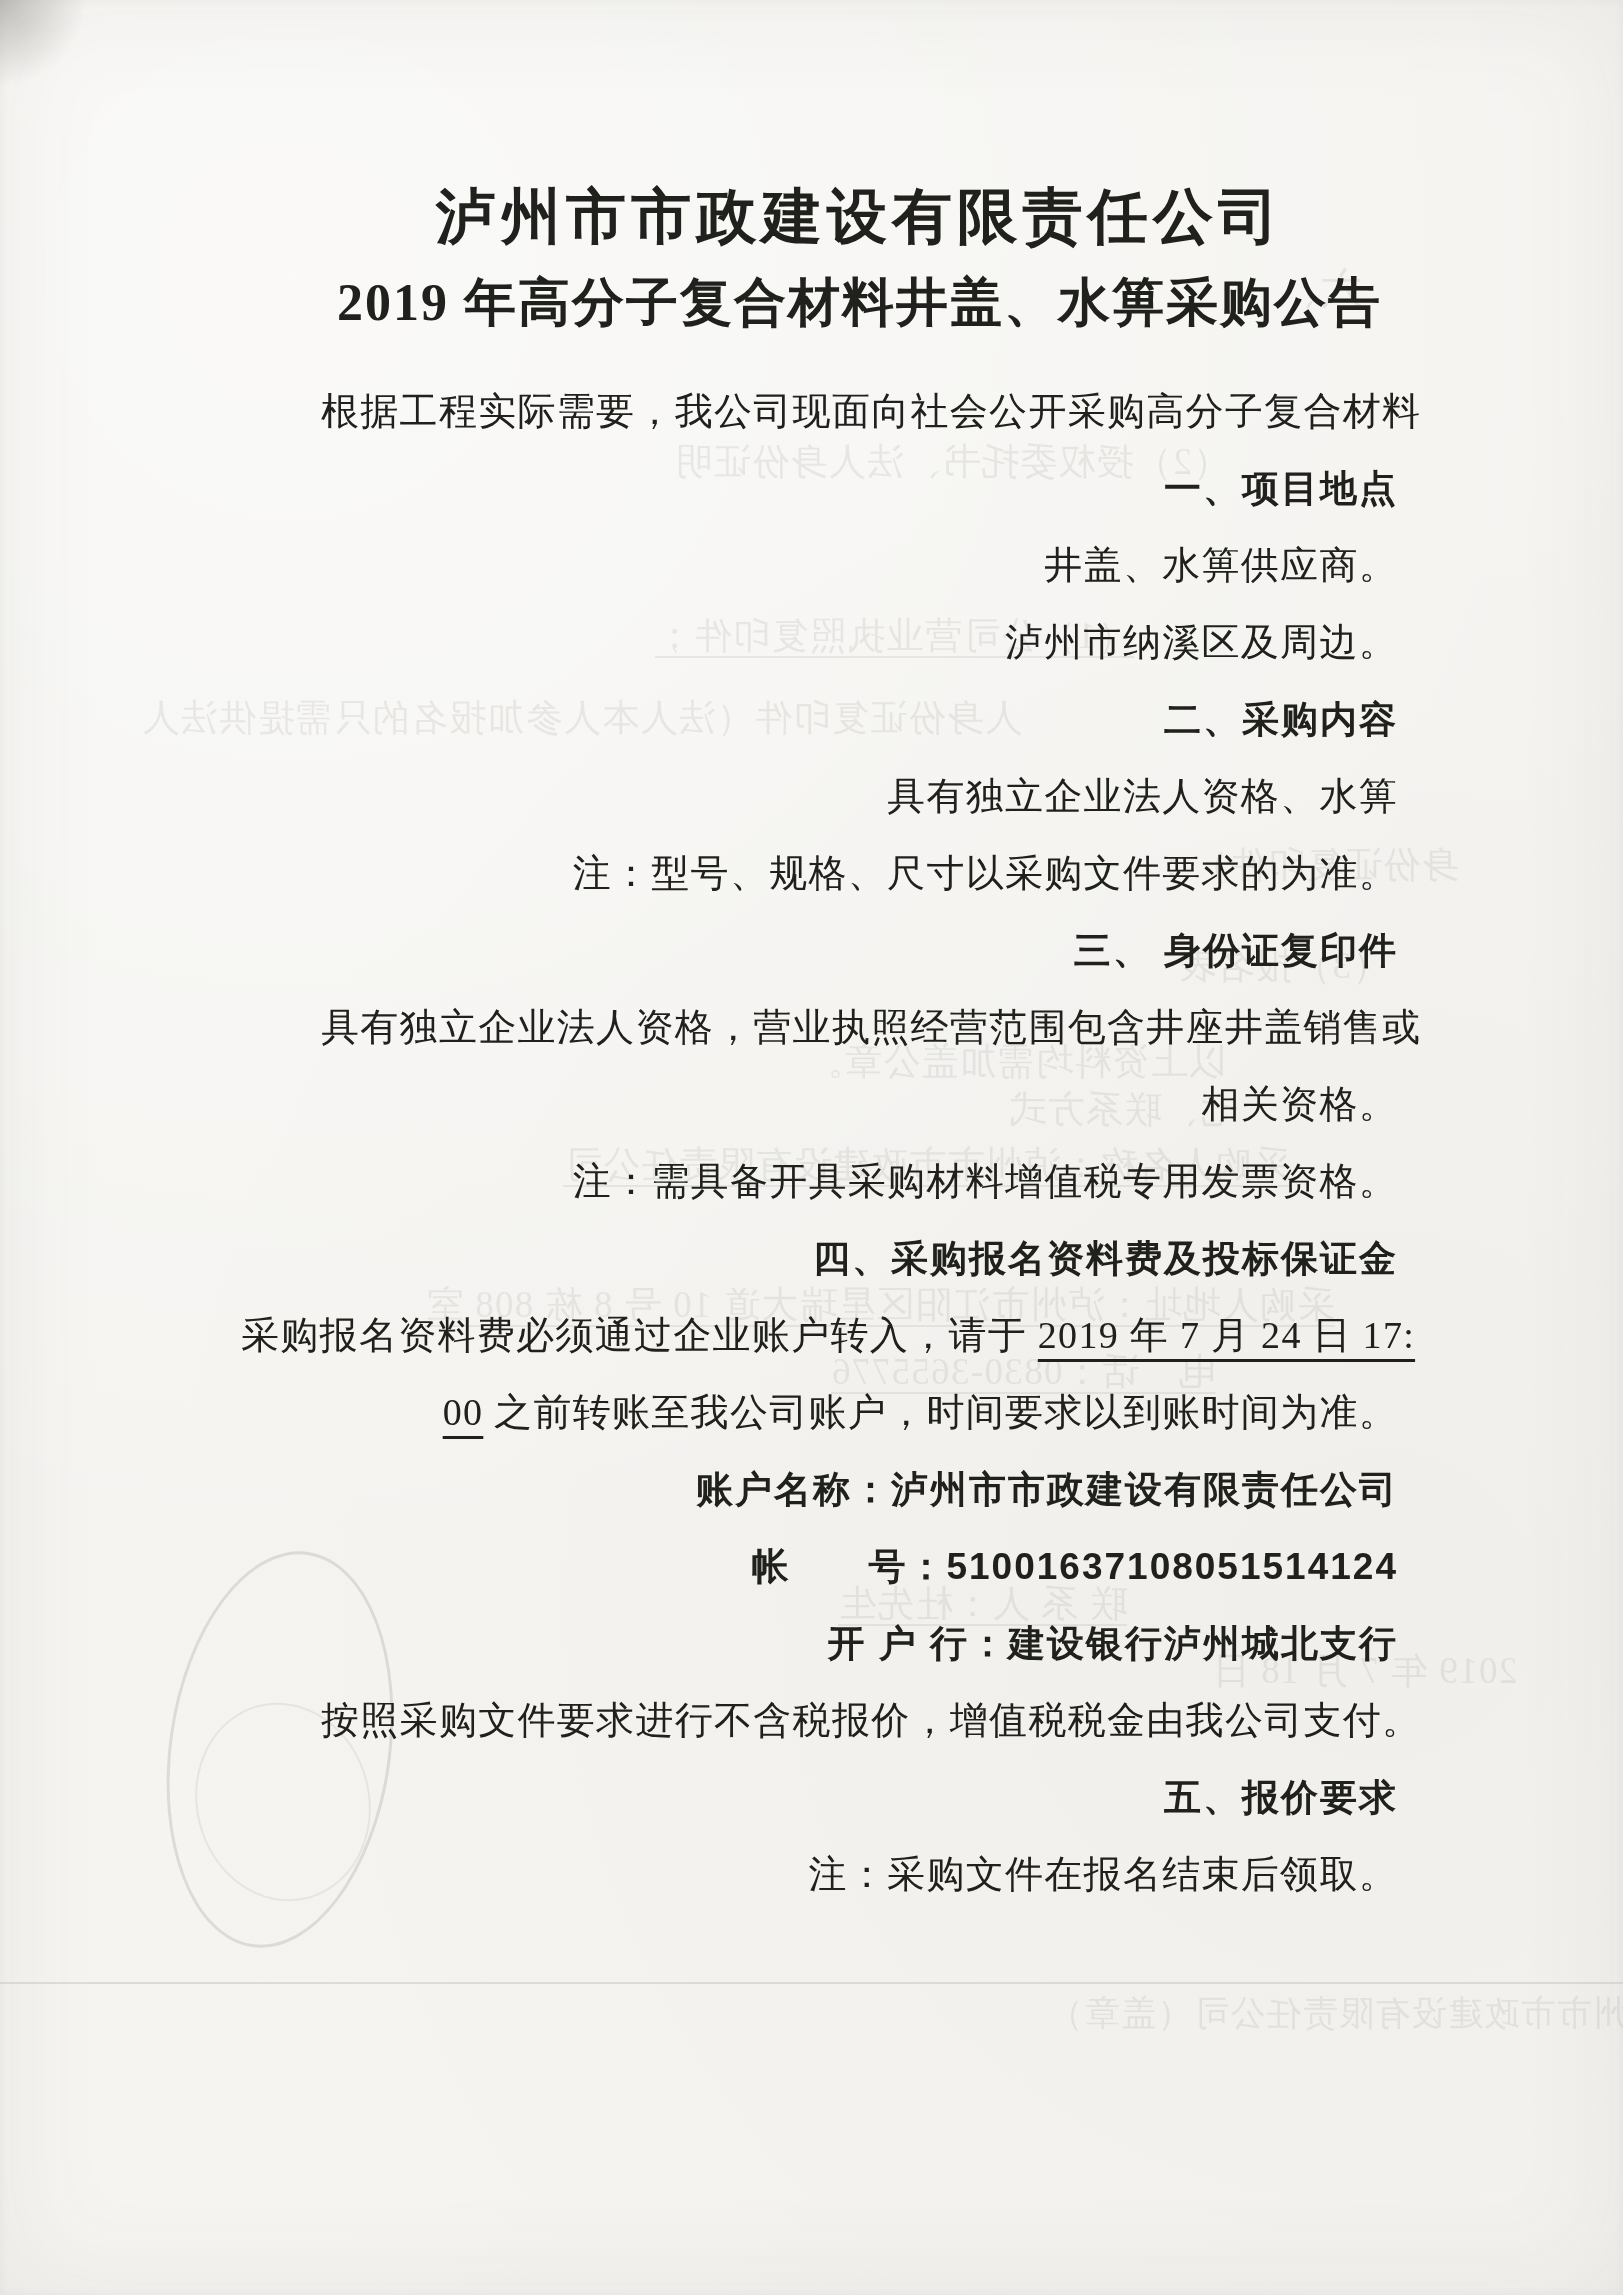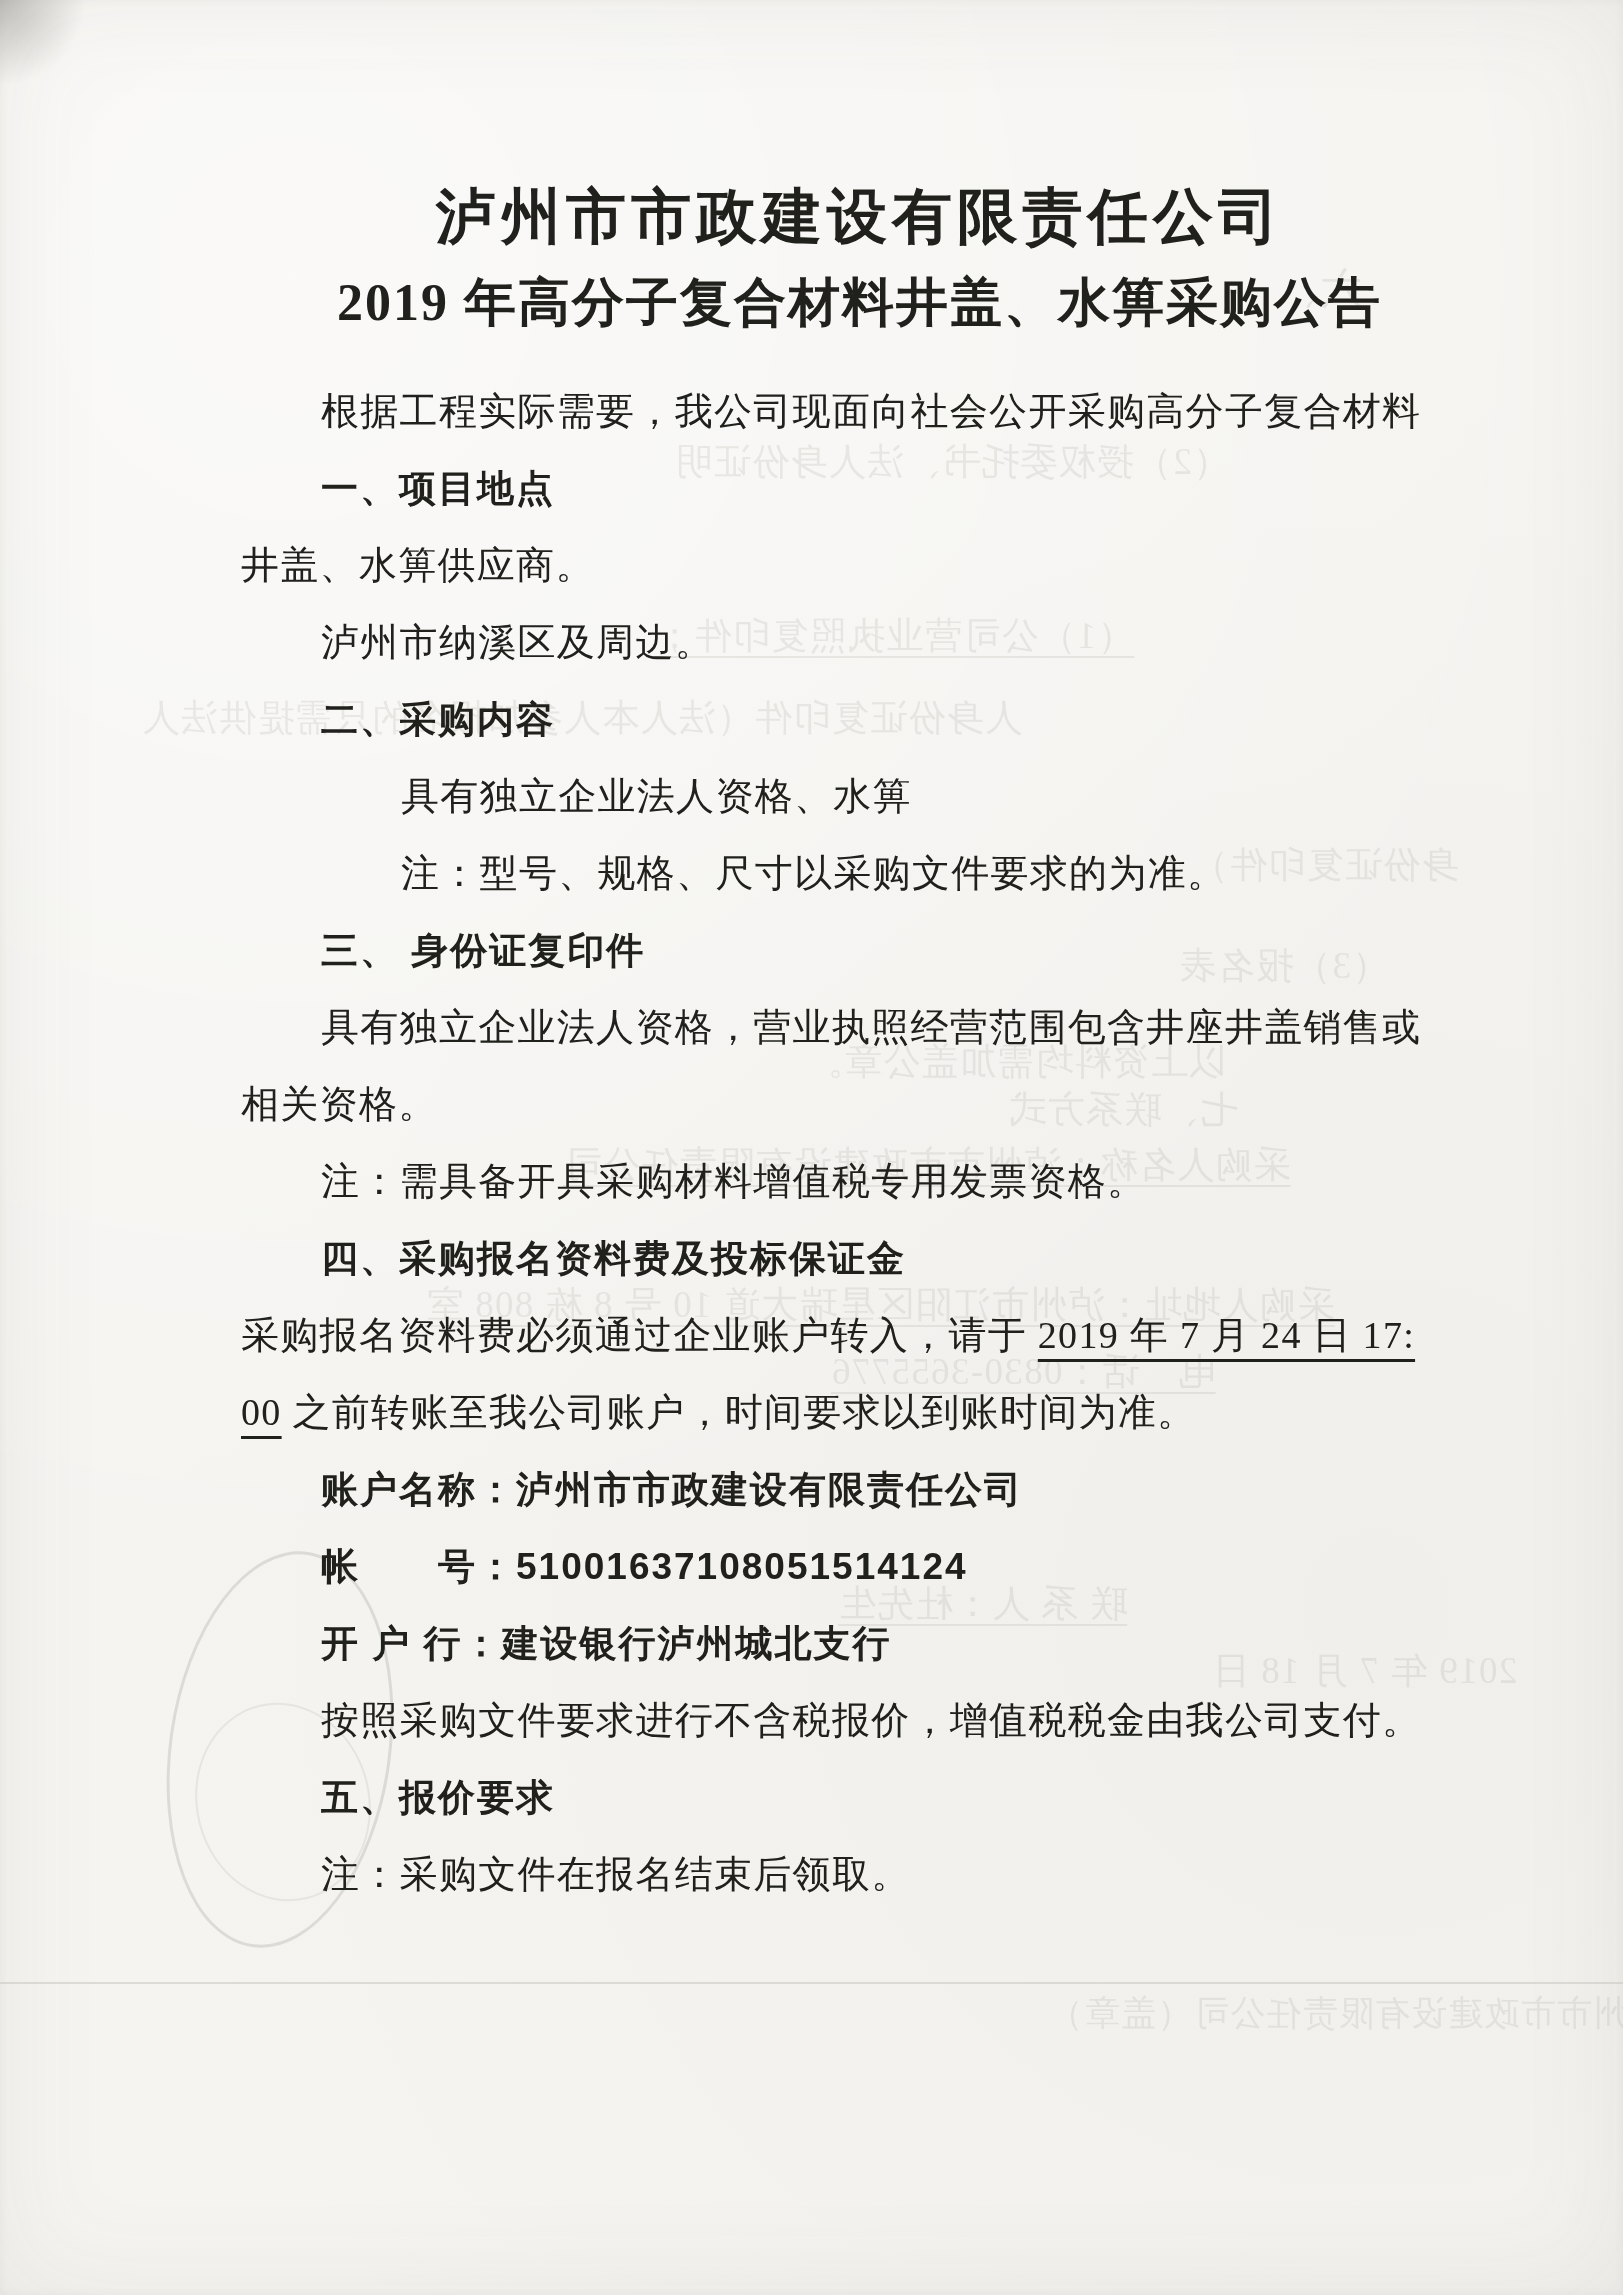--- a/index.html
+++ b/index.html
@@ -37,21 +37,21 @@
     margin-top:30px;
     font-family:"Liberation Serif","DejaVu Serif",serif;
     font-size:52px;font-weight:700;letter-spacing:2px;line-height:1.0;
   }
   
   .content{
     position:absolute;left:241px;top:373px;width:1157px;
   }
   .line{
     height:77px;line-height:77px;
-    font-size:38px;letter-spacing:1.3px;white-space:nowrap;
+    font-size:38px;letter-spacing:1.3px;white-space:nowrap;text-align:right;
   }
   .line.indent-1{padding-left:80px;}
   .line.indent-2{padding-left:160px;}
   .line.bold{
     font-family:"Liberation Sans","DejaVu Sans",sans-serif;
     font-weight:700;letter-spacing:2px;font-size:37px;
   }
   .line .u{
     text-decoration:underline;
     text-decoration-thickness:2.6px;

